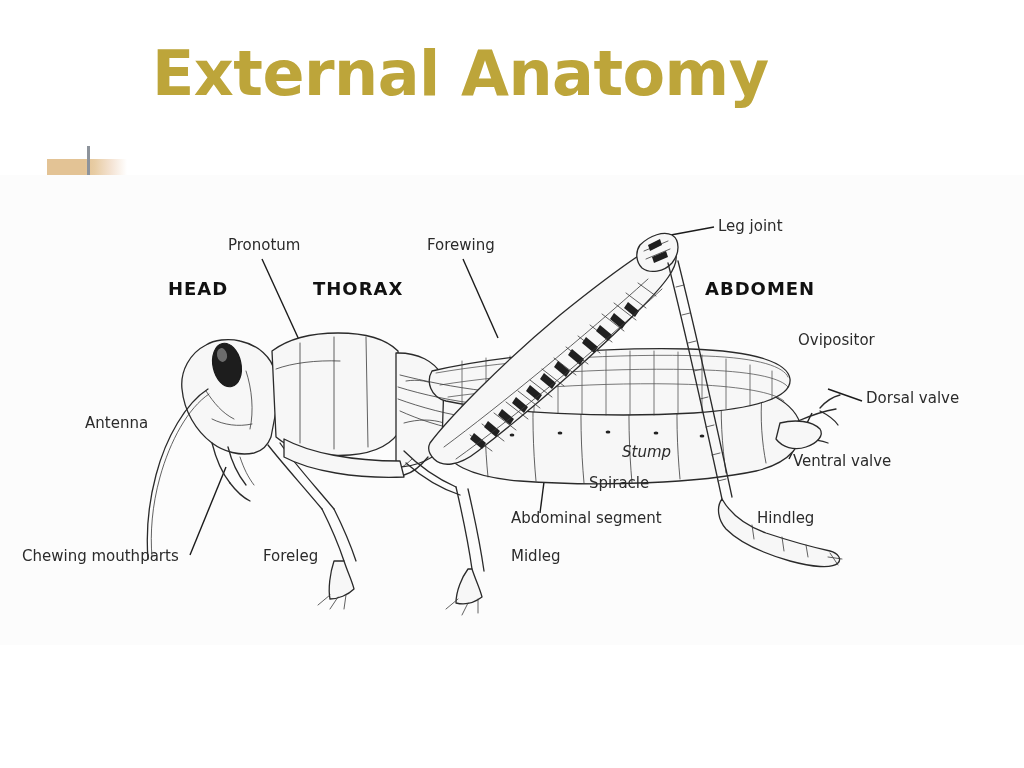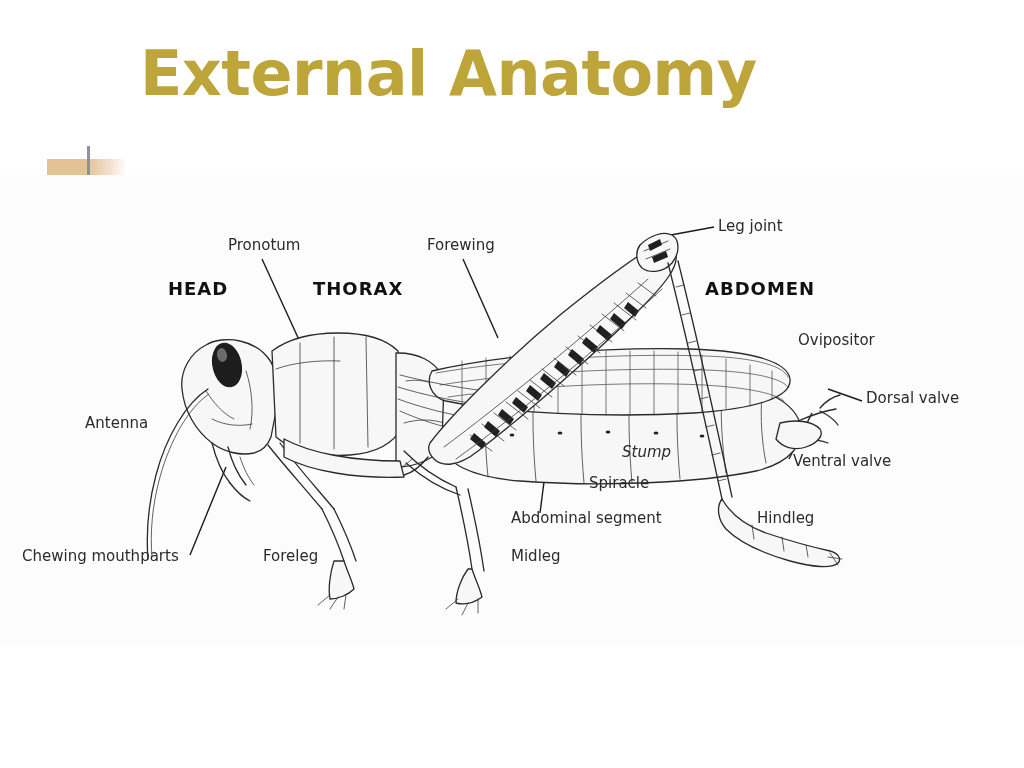--- a/index.html
+++ b/index.html
@@ -28,21 +28,21 @@
   
   .title-area {
     position: absolute;
     left: 0;
     top: 36px;
     width: 1024px;
     height: 130px;
   }
   .slide-title {
     position: absolute;
-    left: 140px;
+    left: 152px;
     top: 0px;
     margin: 0;
     font-family: "DejaVu Sans", "Liberation Sans", sans-serif;
     font-weight: bold;
     font-size: 62px;
     line-height: 76px;
     letter-spacing: -0.5px;
     color: #bda53a;
     white-space: nowrap;
   }

